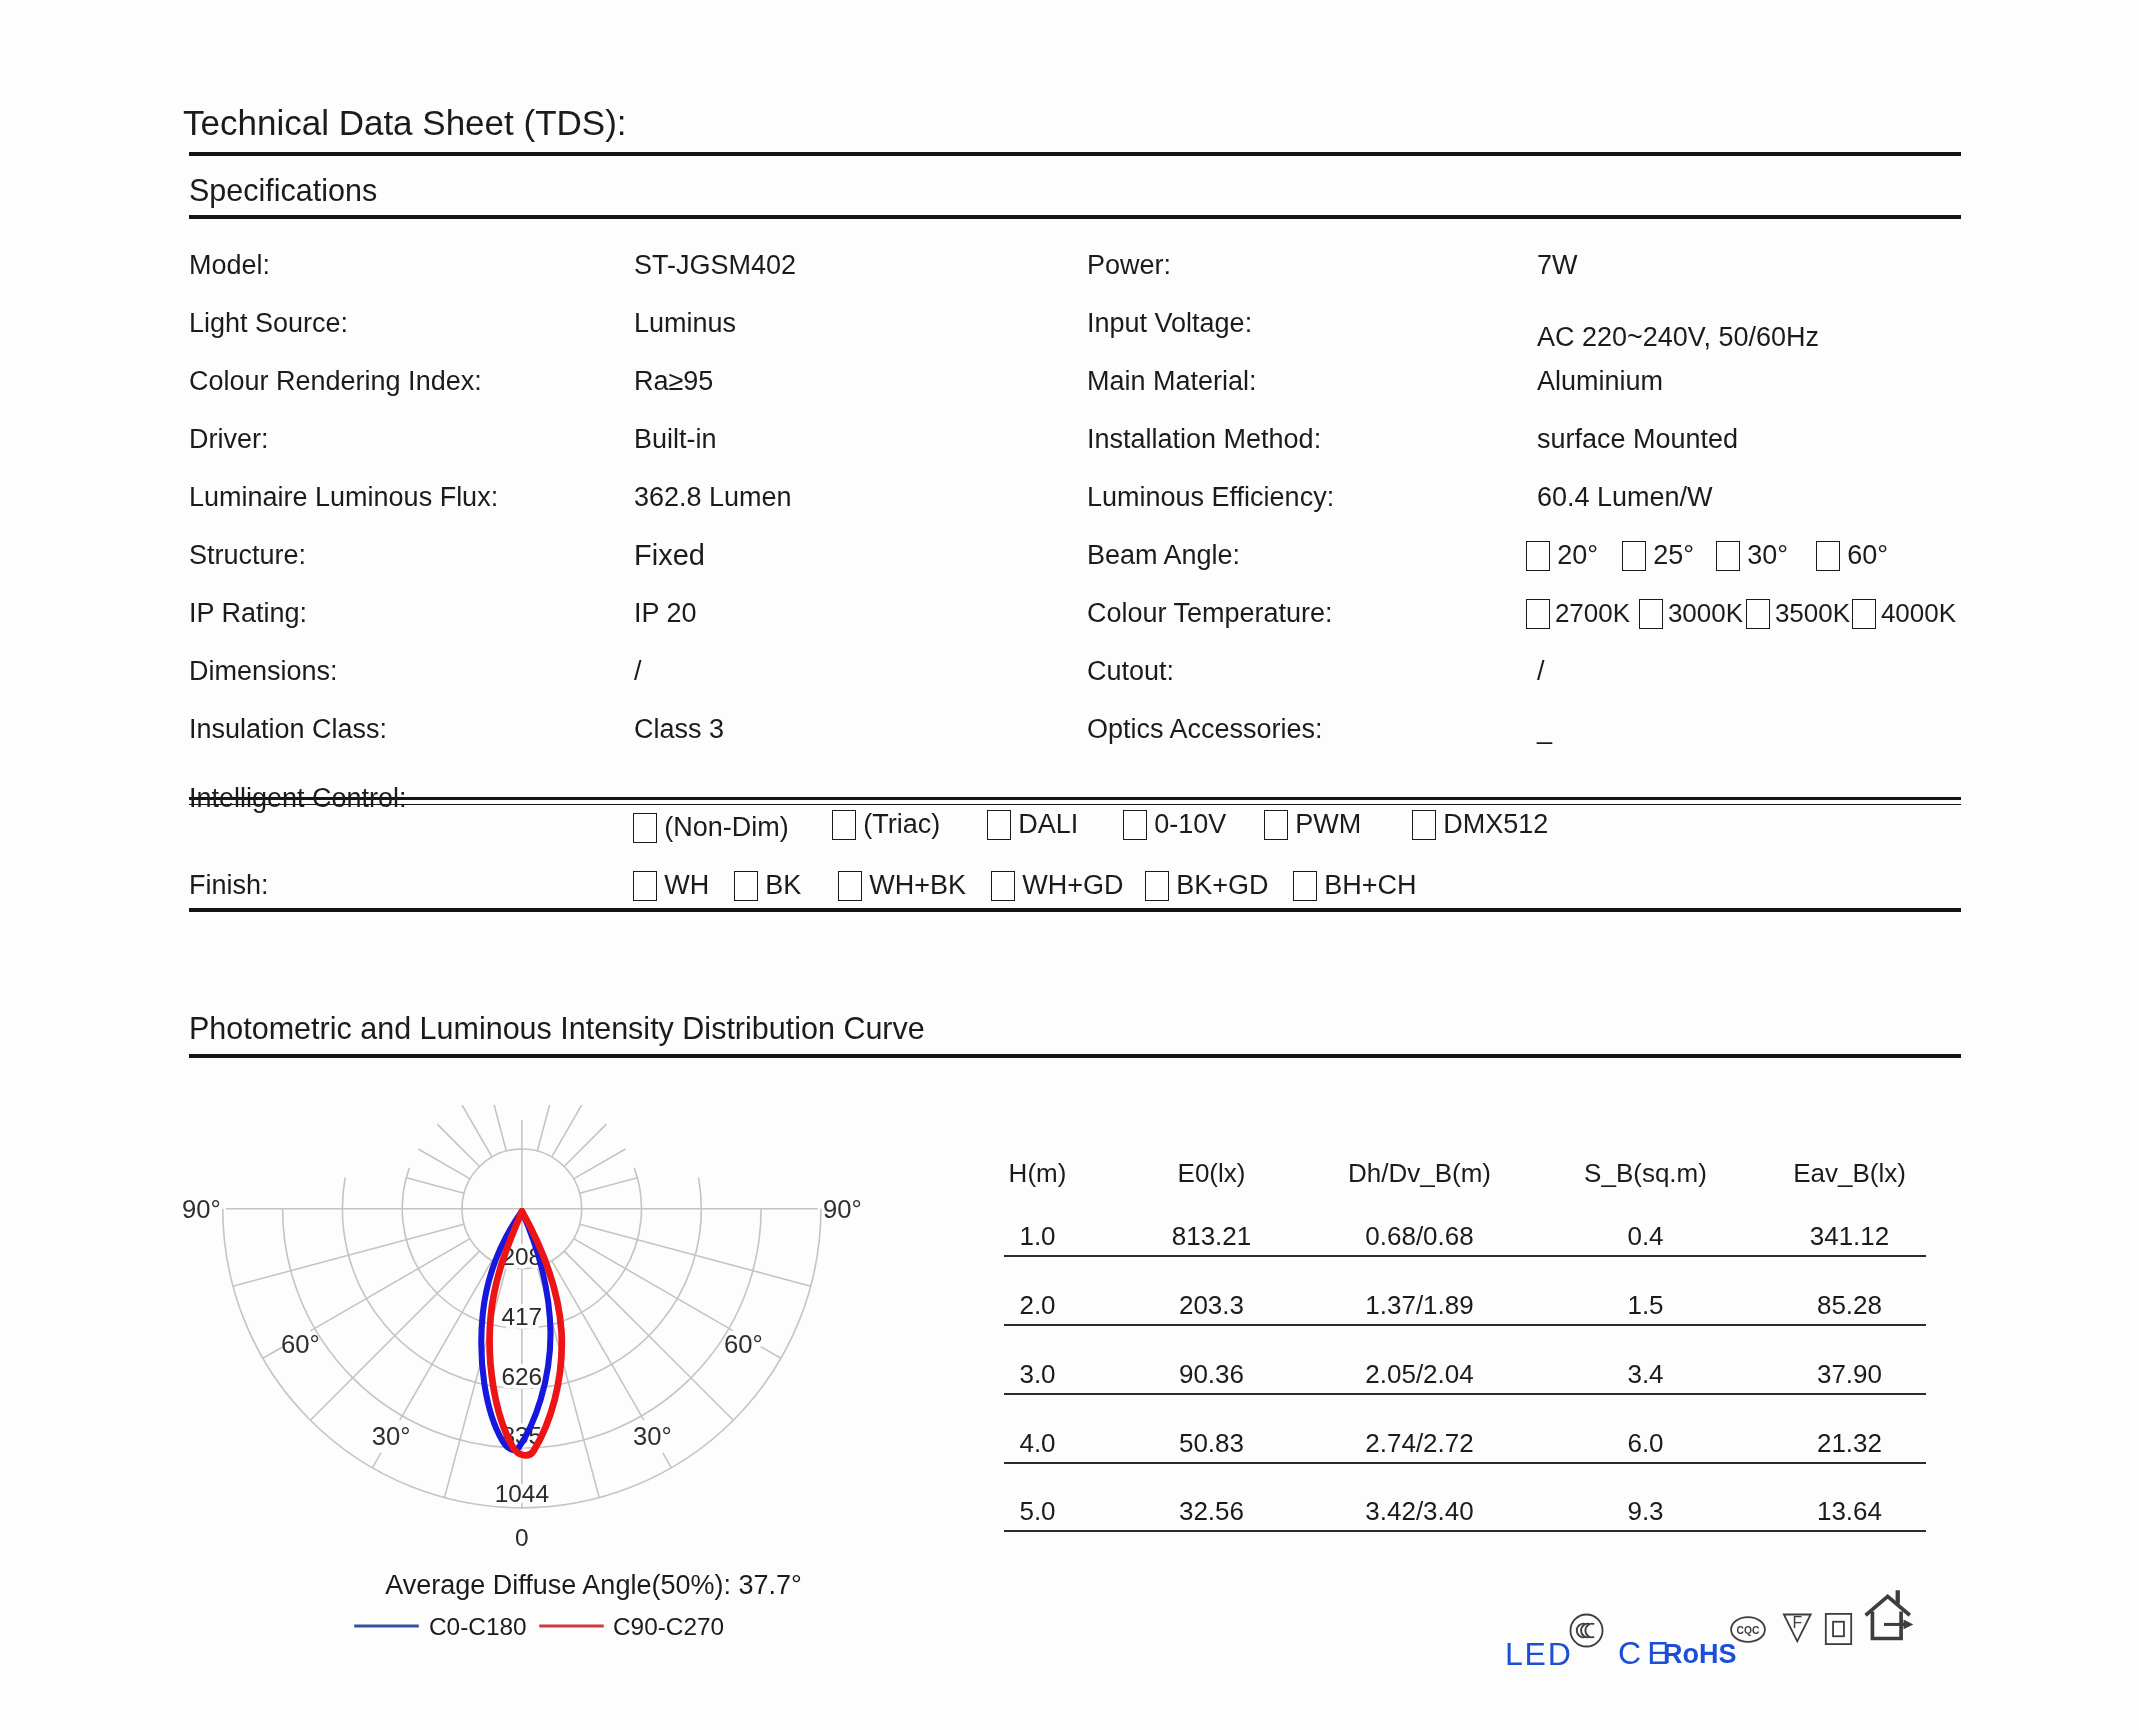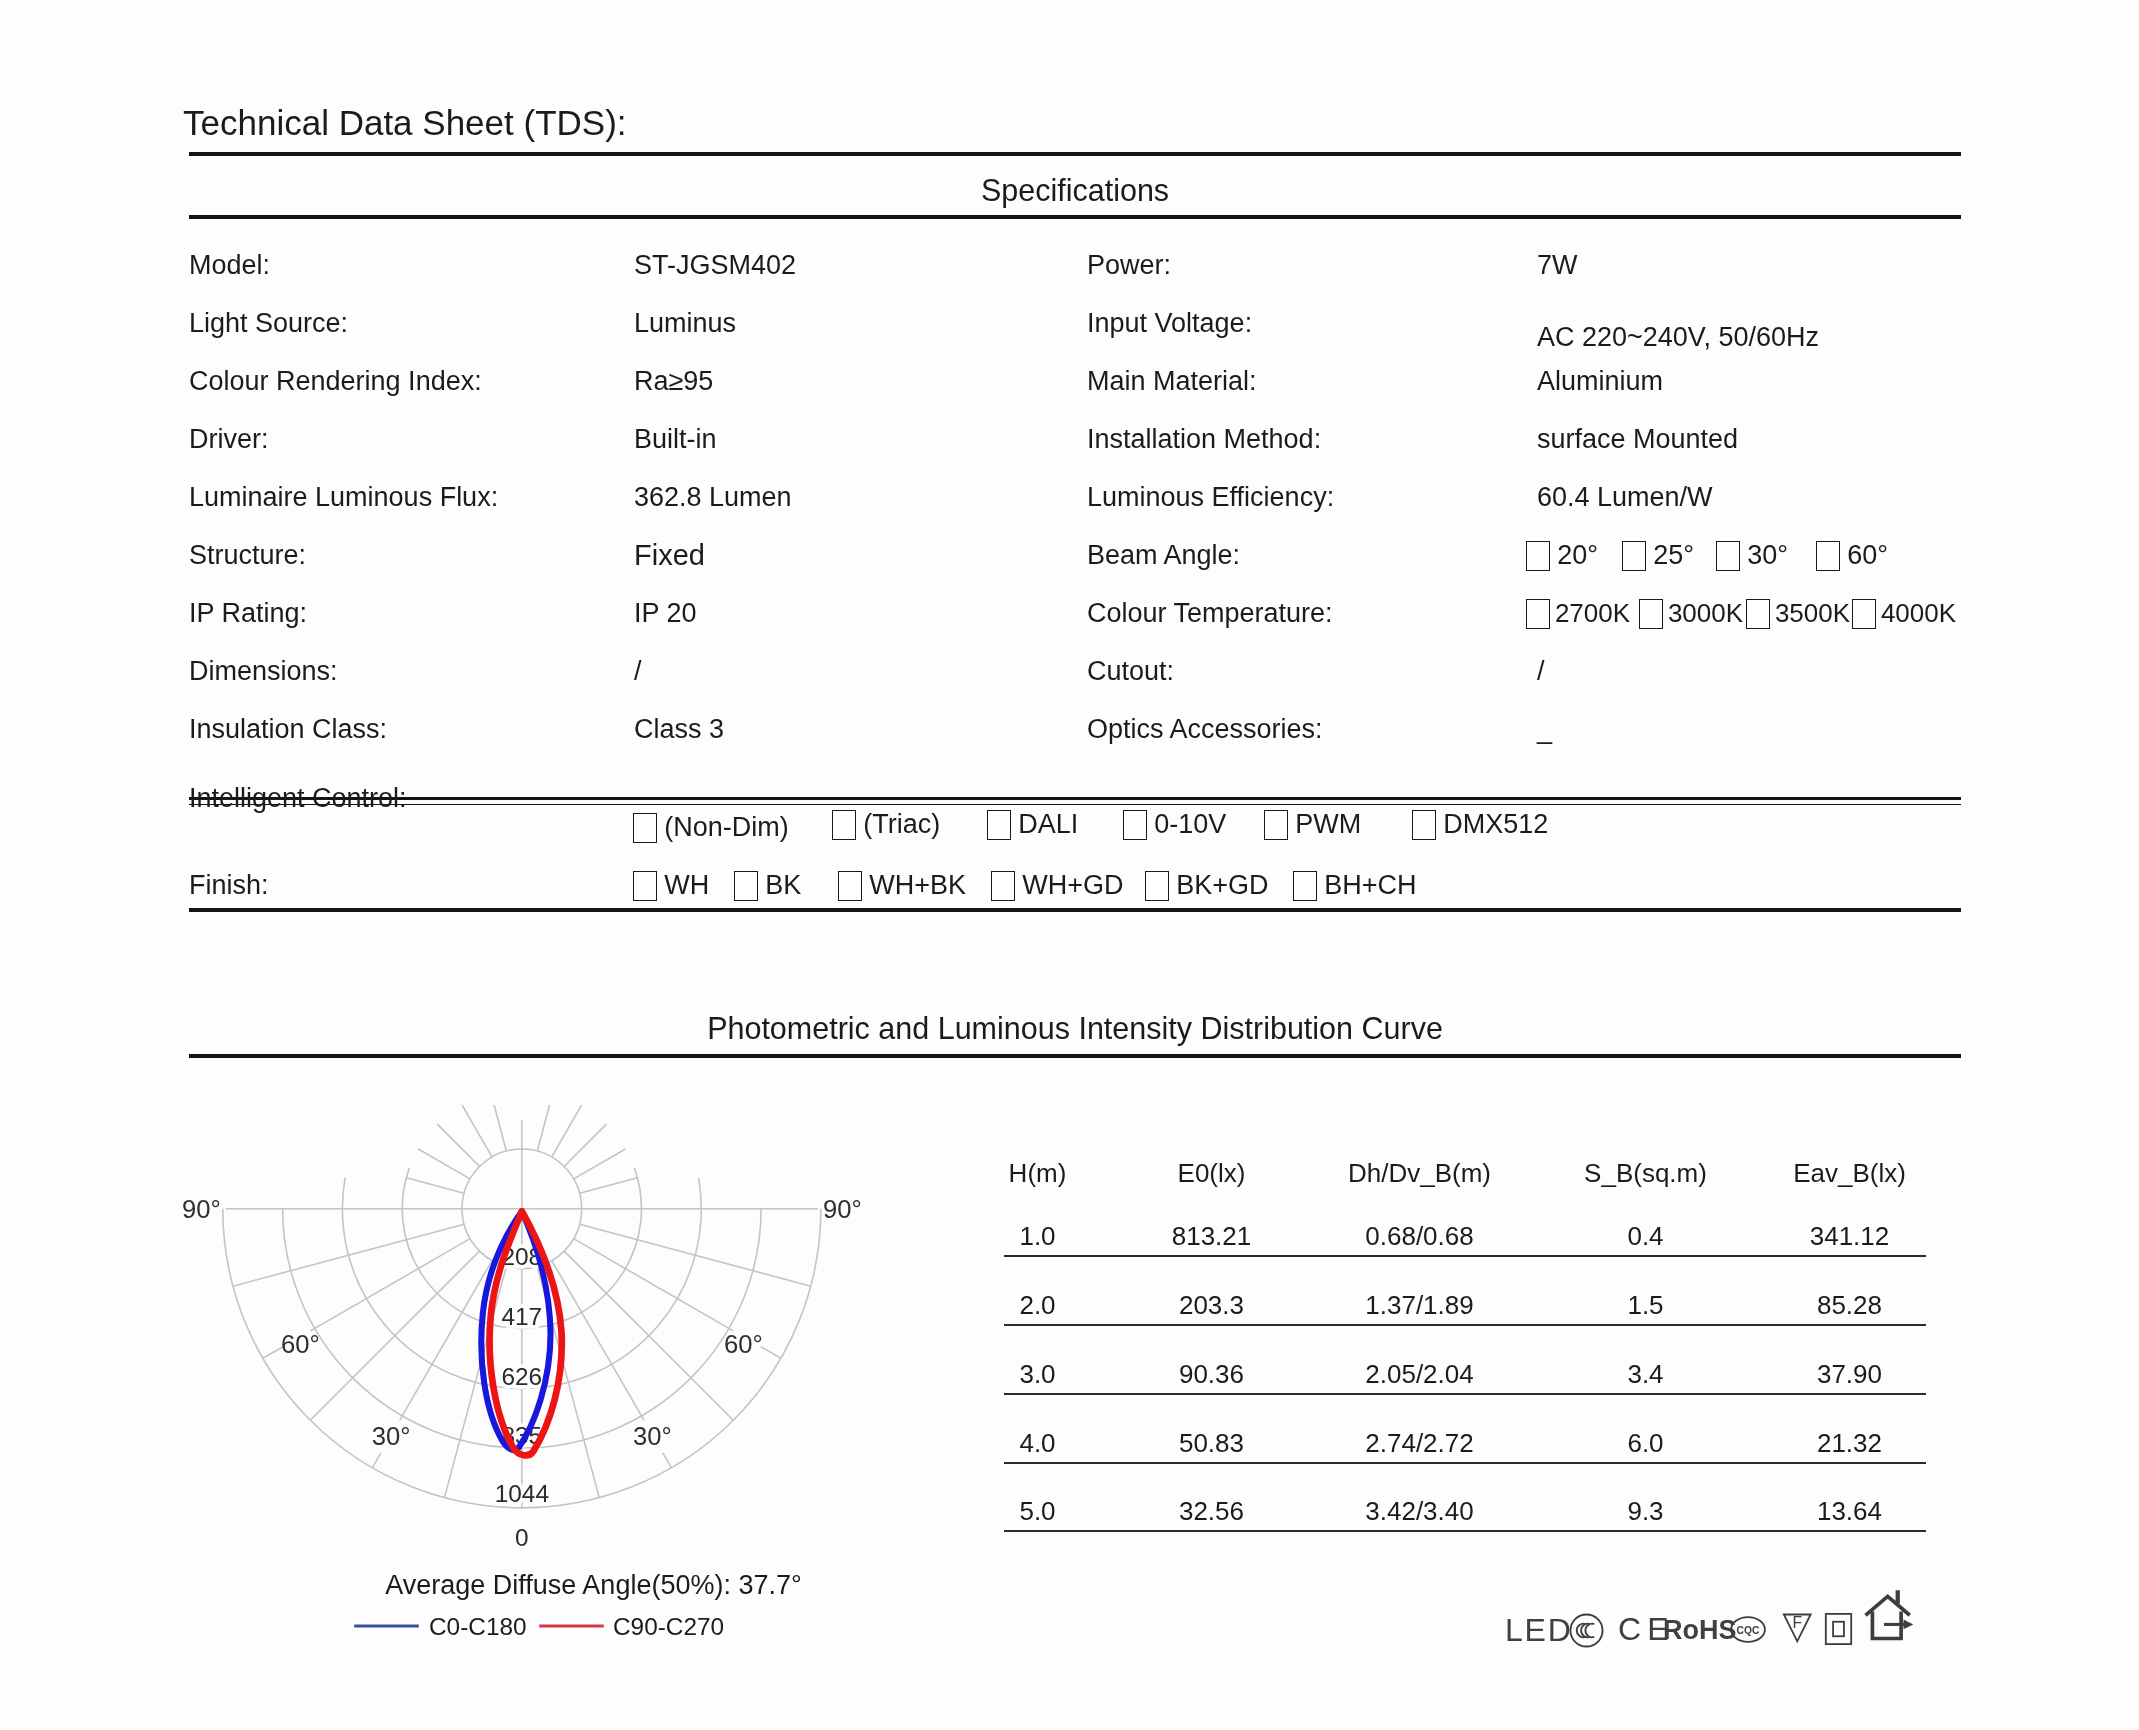--- a/index.html
+++ b/index.html
@@ -1,30 +1,30 @@
 <!DOCTYPE html>
 <html style="font-size:9.8px"><head>
 <meta charset="utf-8">
 <style>
   html,body{margin:0;padding:0;background:#ffffff;}
   .page{position:relative;width:2140px;height:1731px;background:#fdfdfd;overflow:hidden;
         font-family:"Liberation Sans",sans-serif;color:#1b1b1b;}
   .abs{position:absolute;white-space:nowrap;}
   .h1{font-size:35px;}
-  .h2{font-size:30.5px;text-align:center;width:1772px;left:189px;}
+  .h2{font-size:30.5px;width:1772px;left:189px;}
   .rule{position:absolute;left:189px;width:1772px;background:#141414;}
   .lbl,.val{position:absolute;height:37px;line-height:37px;font-size:27px;white-space:nowrap;}
   .opt{position:absolute;height:37px;display:flex;align-items:center;font-size:27px;white-space:nowrap;}
   .opt.small{font-size:26px;}
   .cb{display:inline-block;width:22px;height:28px;border:1.8px solid #1a1a1a;background:#fff;margin-right:7.3px;flex:0 0 auto;}
   .tc{position:absolute;width:195px;text-align:center;font-size:26px;height:34px;line-height:34px;}
   .tl{position:absolute;left:1004px;width:922px;height:1.8px;background:#2b2b2b;}
   .cap{position:absolute;font-size:27px;text-align:center;}
   .legend-label{position:absolute;font-size:24.4px;height:29px;line-height:29px;}
-  .icon-text{position:absolute;color:#404040;}
+  .icon-text{position:absolute;color:#1d4ed8;margin-top:24px;}
   svg{display:block;}
 </style>
 </head>
 <body>
 
 <div class="page">
 
   <div class="abs h1" style="left:183px;top:103px;">Technical Data Sheet (TDS):</div>
   <div class="rule" style="top:152px;height:4.3px;"></div>
 

